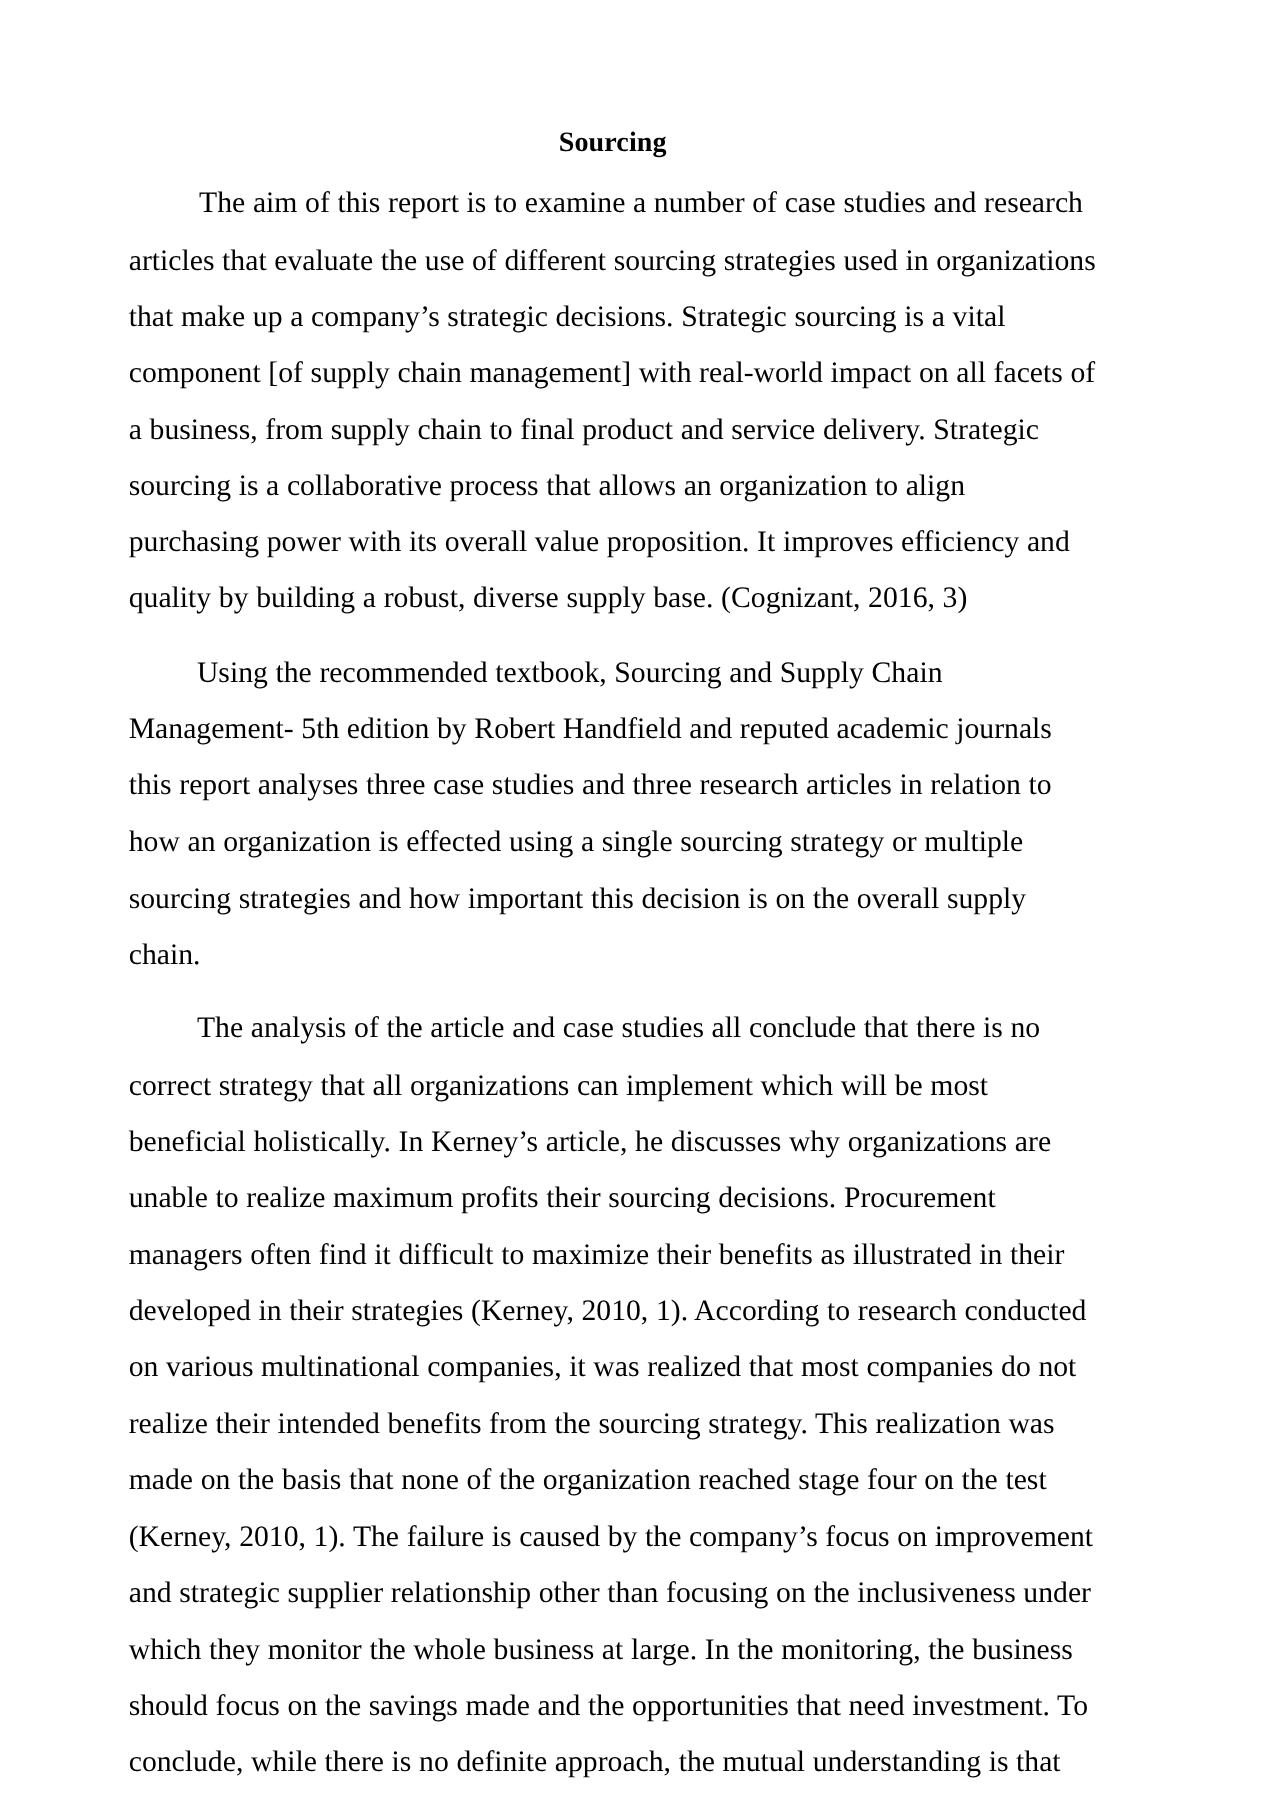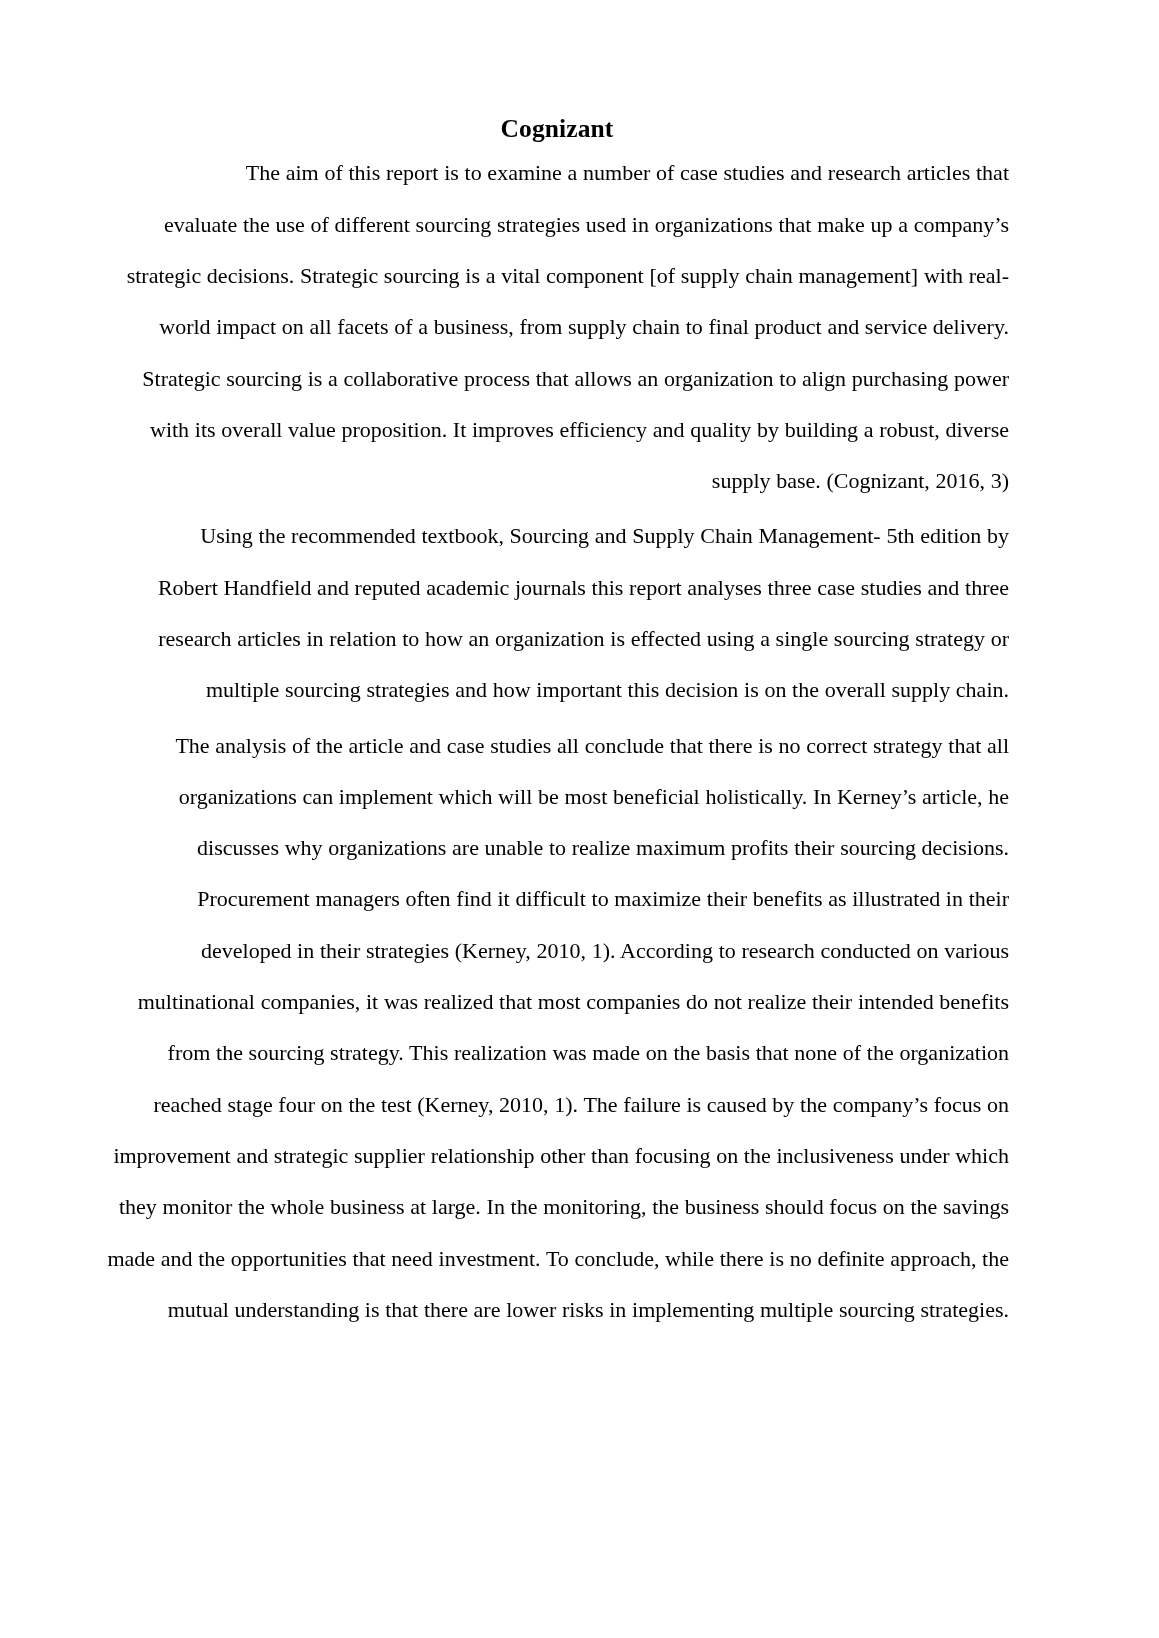--- a/index.html
+++ b/index.html
@@ -31,24 +31,24 @@
   }
   .doc-heading {
     font-size: 25.5px;
     font-weight: bold;
     text-align: center;
     line-height: 1.15;
     margin: 0 0 4px 0;
     letter-spacing: 0.1px;
   }
   .para {
-    font-size: 22px;
+    font-size: 27px;
     line-height: 51.3px;
-    text-align: right;
-    margin: 4px;
+    text-align: left;
+    margin: 16px;
     text-indent: 60px;
     word-spacing: 0.2px;
     hyphens: none;
   }
   .para.p1 {
     text-indent: 64px;
   }
   .para.p2 {
     text-indent: 62px;
   }
@@ -57,21 +57,21 @@
   }
   .italic-title {
   }
 </style>
 </head>
 <body>
 
 <div class="page">
   <div class="content">
 
-    <h1 class="doc-heading">Cognizant</h1>
+    <h1 class="doc-heading">Sourcing</h1>
 
     <p class="para p1">
       <span>The aim of this report is to examine a number of case studies and research articles that evaluate the use of different sourcing strategies used in organizations that make up a company’s strategic decisions. Strategic sourcing is a vital component [of supply chain management] with real-world impact on all facets of a business, from supply chain to final product and service delivery. Strategic sourcing is a collaborative process that allows an organization to align purchasing power with its overall value proposition. It improves efficiency and quality by building a robust, diverse supply base. (Cognizant, 2016, 3)</span>
     </p>
 
     <p class="para p2">
       <span>Using the recommended textbook, </span><span class="italic-title">Sourcing and Supply Chain Management- 5th edition</span><span> by Robert Handfield and reputed academic journals this report analyses three case studies and three research articles in relation to how an organization is effected using a single sourcing strategy or multiple sourcing strategies and how important this decision is on the overall supply chain.</span>
     </p>
 
     <p class="para p3">

